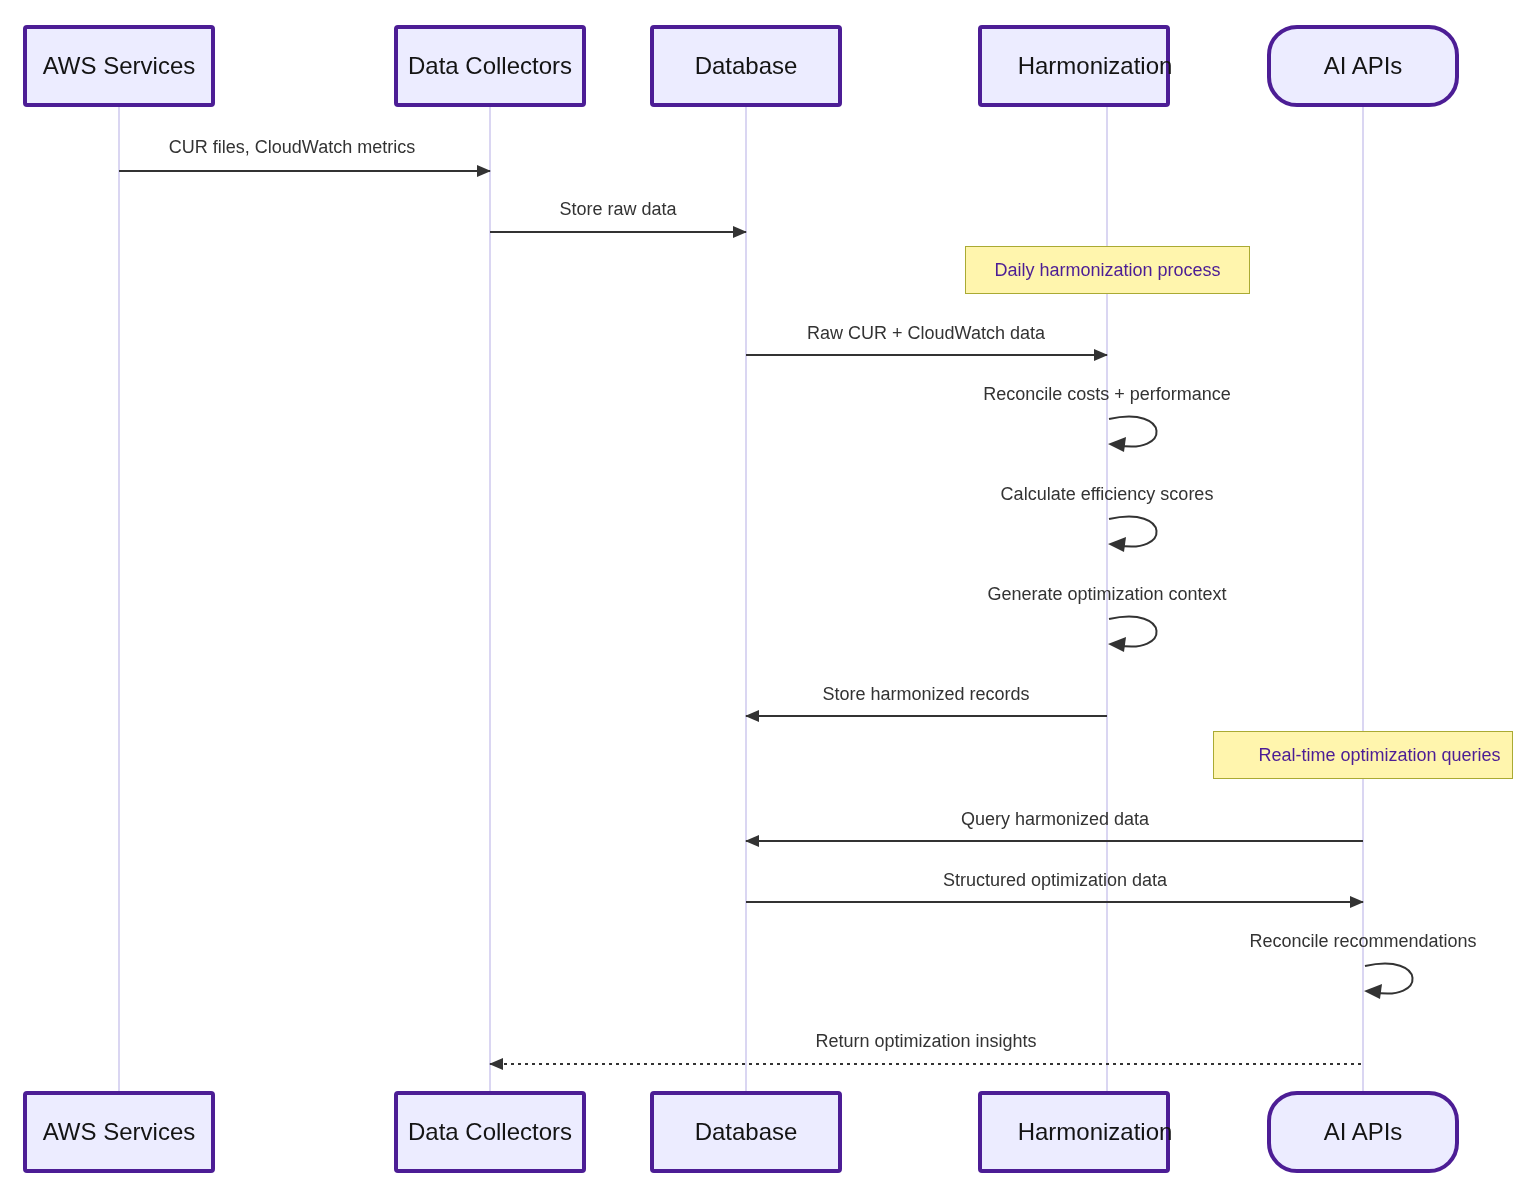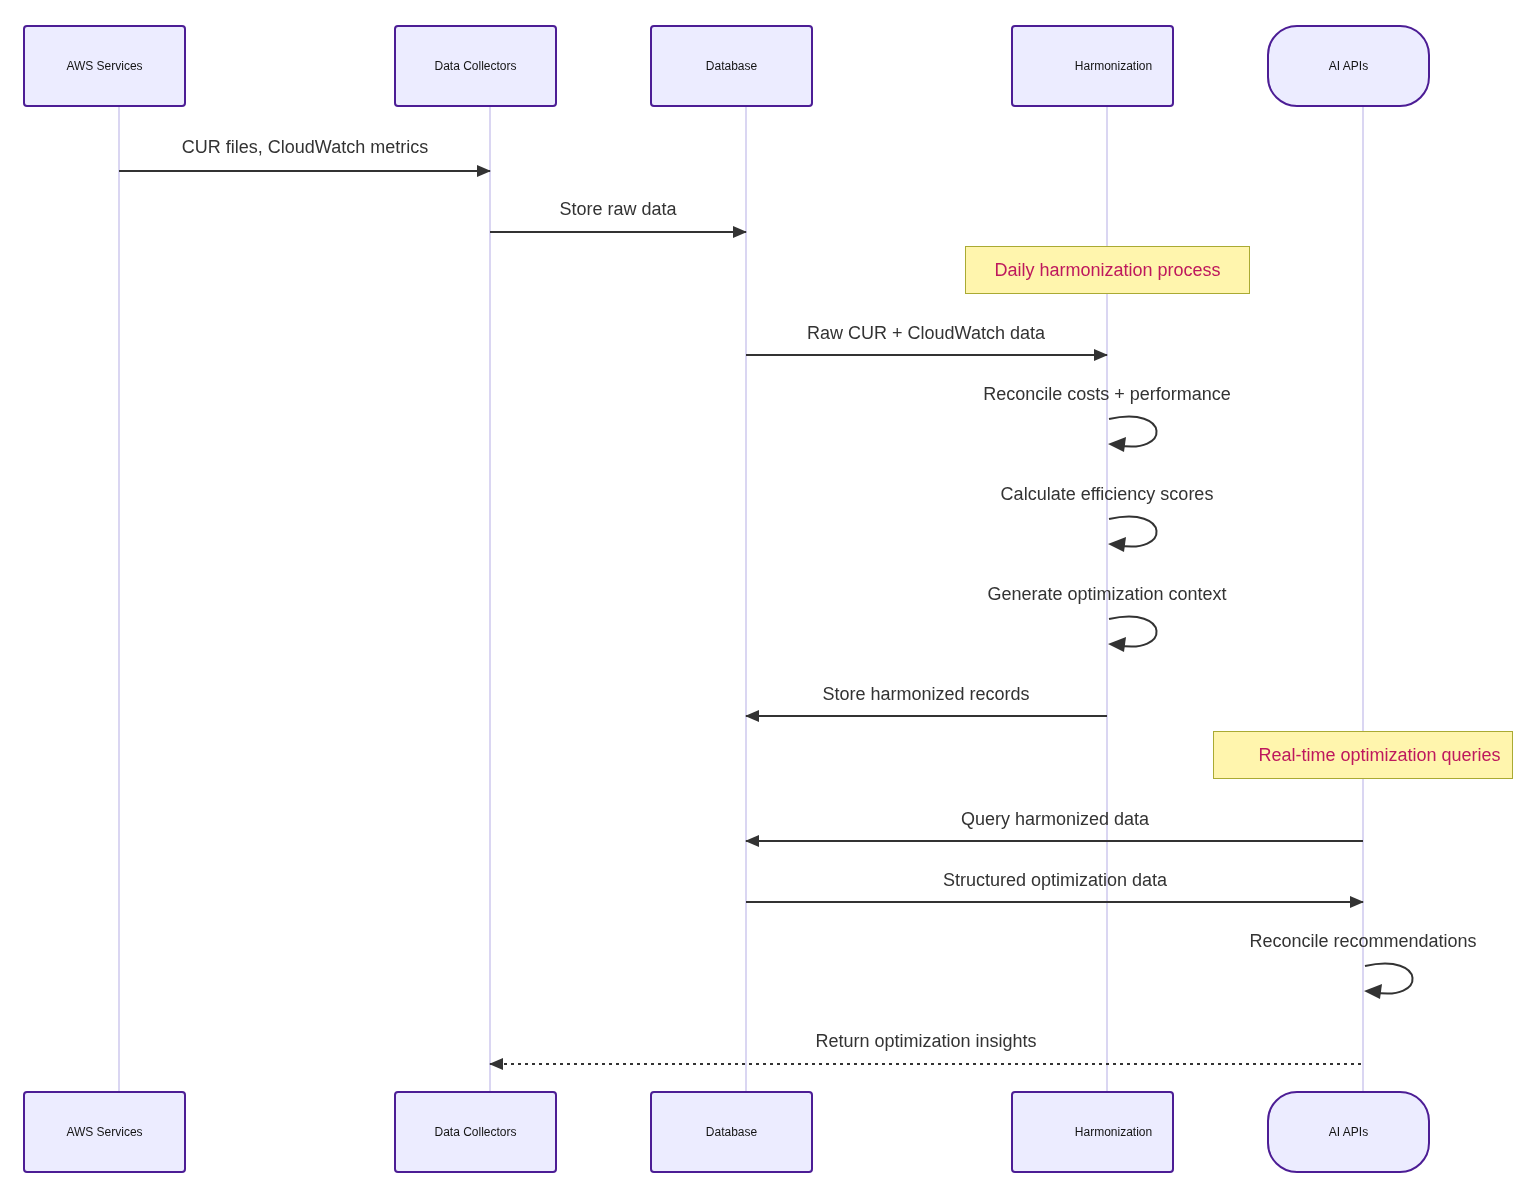--- a/index.html
+++ b/index.html
@@ -10,38 +10,38 @@
     position: relative;
     width: 1536px;
     height: 1194px;
     background: #ffffff;
     overflow: hidden;
   }
 
   
   .actor {
     position: absolute;
-    width: 163px;
+    width: 192px;
     height: 82px;
     background: #ECECFF;
-    border: 2px solid #4c1d95;
+    border: 4px solid #4c1d95;
     border-radius: 4px;
     display: flex;
     align-items: center;
     justify-content: center;
-    font-size: 12px;
+    font-size: 24px;
     color: #141414;
     z-index: 3;
   }
   .actor.top    { top: 25px; }
   .actor.bottom { top: 1091px; }
   .a-col1 { left: 23px; }
   .a-col2 { left: 394px; }
   .a-col3 { left: 650px; }
-  .a-col4 { left: 1011px; padding-left: 42px; }
+  .a-col4 { left: 978px; padding-left: 42px; }
   .a-col5 { left: 1267px; border-radius: 30px; }
 
   
   .lifeline {
     position: absolute;
     top: 107px;
     height: 984px;
     width: 2px;
     background: #dad6f2;
     z-index: 1;
@@ -103,42 +103,42 @@
 
   
   .note {
     position: absolute;
     background: #fff5ad;
     border: 1px solid #aaaa33;
     display: flex;
     align-items: center;
     justify-content: center;
     font-size: 18px;
-    color: #be185d;
+    color: #4c1d95;
     z-index: 3;
   }
 </style>
 </head>
 <body>
 
 <div class="canvas">
 
   <div class="lifeline l-col1"></div>
   <div class="lifeline l-col2"></div>
   <div class="lifeline l-col3"></div>
   <div class="lifeline l-col4"></div>
   <div class="lifeline l-col5"></div>
 
   <div class="actor top a-col1">AWS Services</div>
   <div class="actor top a-col2">Data Collectors</div>
   <div class="actor top a-col3">Database</div>
   <div class="actor top a-col4">Harmonization</div>
   <div class="actor top a-col5">AI APIs</div>
 
-  <div class="msg-label" style="left:305px; top:134px;text-align:right;">CUR files, CloudWatch metrics</div>
+  <div class="msg-label" style="left:292px; top:134px;text-align:right;">CUR files, CloudWatch metrics</div>
   <div class="arrow" style="left:119px; top:170px; width:371px;">
     <div class="head right"></div>
   </div>
 
   <div class="msg-label" style="left:618px; top:196px;">Store raw data</div>
   <div class="arrow" style="left:490px; top:231px; width:256px;">
     <div class="head right"></div>
   </div>
 
   <div class="note" style="left:965px; top:246px; width:285px; height:48px;">Daily harmonization process</div>

